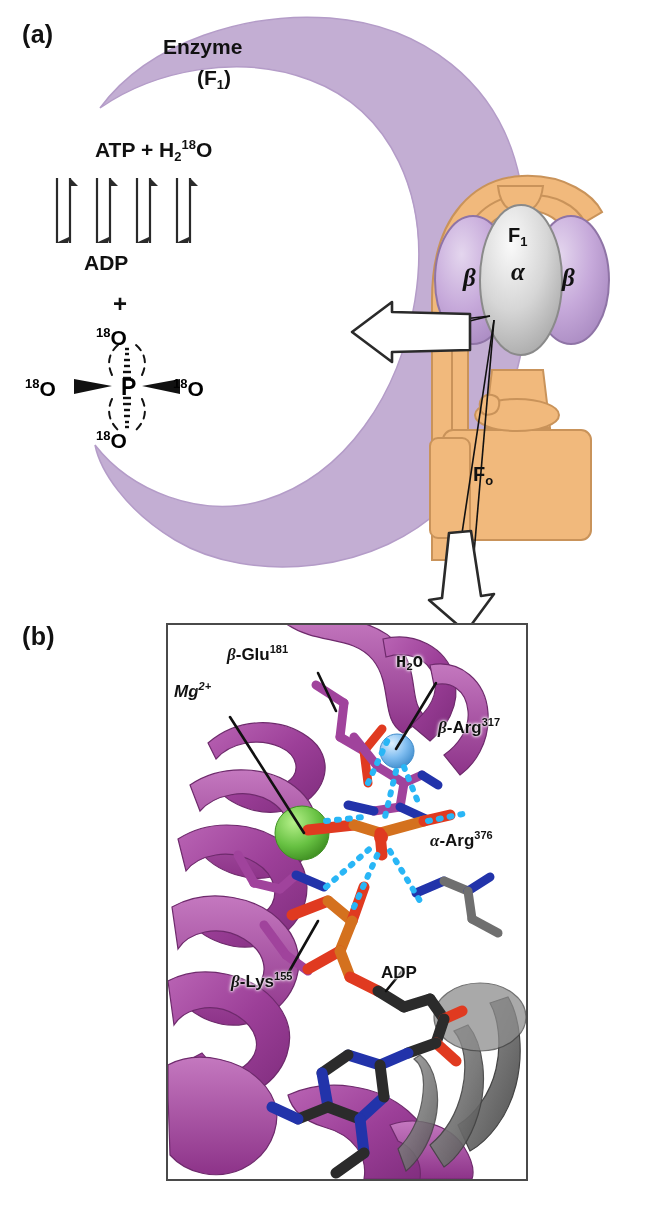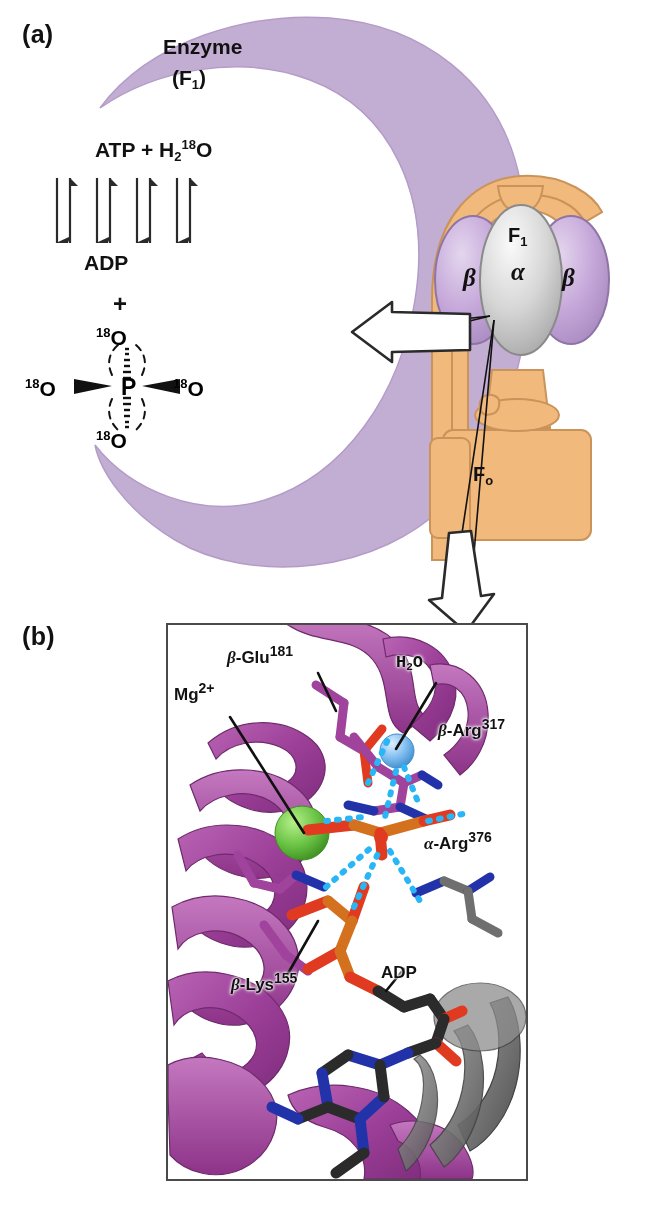--- a/index.html
+++ b/index.html
@@ -42,28 +42,28 @@
 
   
   #panel-b-frame{
     position:absolute;left:166px;top:623px;width:362px;height:558px;
     border:2px solid #4a4a4a;background:#fff;overflow:hidden;box-sizing:border-box;
   }
   .struct-label{
     position:absolute;font-weight:bold;font-size:17px;color:#111;white-space:nowrap;
     z-index:40;text-shadow:0 0 2px #fff,0 0 3px #fff,0 0 4px #fff;
   }
-  .struct-label sup{font-size:14px;vertical-align:super;}
+  .struct-label sup{font-size:11px;vertical-align:super;}
   .struct-label sub{font-size:11px;vertical-align:baseline;position:relative;top:3px;}
   .struct-label i{font-style:italic;font-family:"Liberation Serif",serif;}
   #lb-glu{left:59px;top:18px;}
-  #lb-mg{left:6px;top:55px;}
+  #lb-mg{left:6px;top:55px;font-style:italic;}
   #lb-h2o{left:228px;top:28px;font-family:Liberation Mono, monospace;}
   #lb-barg{left:270px;top:91px;}
-  #lb-aarg{left:256px;top:204px;}
+  #lb-aarg{left:262px;top:204px;}
   #lb-lys{left:63px;top:345px;}
   #lb-adp{left:213px;top:338px;}
 
   .greek{font-family:"Liberation Serif",serif;font-style:italic;}
 </style>
 </head>
 <body>
 
 <div class="fig">
 
@@ -76,21 +76,21 @@
              C 545 300, 520 420, 450 500
              C 380 575, 250 585, 175 540
              C 125 510, 100 470, 95 445
              C 130 490, 200 520, 265 500
              C 345 475, 400 395, 415 300
              C 432 195, 390 110, 310 80
              C 240 53, 155 70, 100 108 Z" fill="#c3aed3" stroke="#b49cc8" stroke-width="1.5"></path>
   </svg>
 
   <div class="rxn-text" style="left:163px;top:35px;">Enzyme</div>
-  <div class="rxn-text" style="left:172px;top:66px;text-align:right;">
+  <div class="rxn-text" style="left:197px;top:66px;text-align:right;">
     <span>(F</span><sub>1</sub><span>)</span>
   </div>
 
   <div class="rxn-text" id="txt-atp">
     <span>ATP + H</span><sub>2</sub><sup>18</sup><span>O</span>
   </div>
 
   <svg class="svg-layer" viewBox="0 0 652 1222">
     <defs>
       <marker id="mkdn" markerWidth="7" markerHeight="7" refX="3" refY="6" orient="auto">

